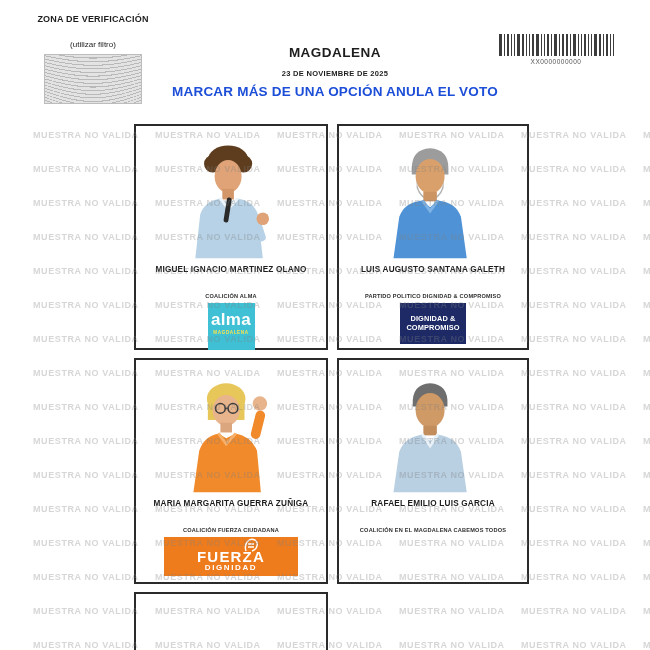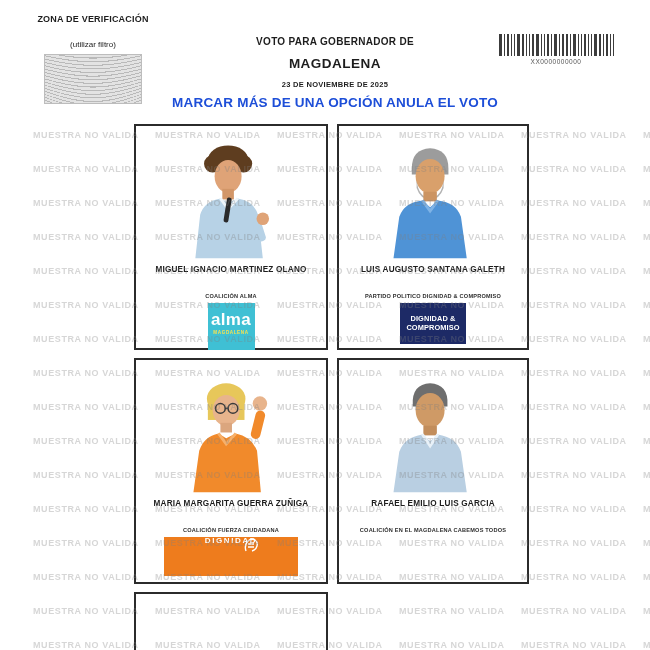--- a/index.html
+++ b/index.html
@@ -59,21 +59,20 @@
 
 <div id="page">
 
   <div id="verif">
     <div class="vtitle">ZONA DE VERIFICACIÓN</div>
     <div class="vsub">(utilizar filtro)</div>
     <div id="fingerprint"></div>
   </div>
 
   <div id="hdr">
-    <div class="h1">VOTO PARA GOBERNADOR DE</div>
     <div class="h2">MAGDALENA</div>
     <div class="hdate">23 DE NOVIEMBRE DE 2025</div>
     <div class="hwarn" style="color: #1d4ed8;">MARCAR MÁS DE UNA OPCIÓN ANULA EL VOTO</div>
   </div>
 
   <div id="barcode-box">
     <div id="barcode">
         <div style="width: 3px;"></div>
         <div style="width: 1px;"></div>
         <div style="width: 2px;"></div>
@@ -167,20 +166,21 @@
       <path d="M16 125 L22 82 Q27 67 42 64 L50 69 L60 64 Q76 67 82 82 L86 125 Z" fill="#f18a2b"></path>
       <path d="M42 64 L50 75 L60 64" fill="none" stroke="#f7b06a" stroke-width="3"></path>
     </svg>
     <div class="cand-name">MARIA MARGARITA GUERRA ZUÑIGA</div>
     <div class="cand-party">COALICIÓN FUERZA CIUDADANA</div>
     <div class="logo-wrap">
       <div class="logo-fc">
         <svg class="fist" width="18" height="16" viewBox="0 0 18 16">
           <path d="M4 14 Q2 8 6 4 Q9 1 13 3 Q16 5 15 9 Q14 13 10 14 M6 7 L12 7 M6 10 L12 10" fill="none" stroke="#ffffff" stroke-width="1.4"></path>
         </svg>
+        <div class="fc1">FUERZA</div>
         <div class="fc2">DIGNIDAD</div>
       </div>
     </div>
   </div>
 
   <div class="card" style="left:337px;top:358px;width:192px;">
     <svg class="photo" width="106" height="124" viewBox="0 0 110 125">
       <path d="M34 34 Q33 13 52 12 Q71 13 70 34 L70 36 L34 36 Z" fill="#6e6e6e"></path>
       <ellipse cx="52" cy="40" rx="15" ry="18" fill="#cf9a66"></ellipse>
       <rect x="45" y="56" width="14" height="10" fill="#c28d5b"></rect>

